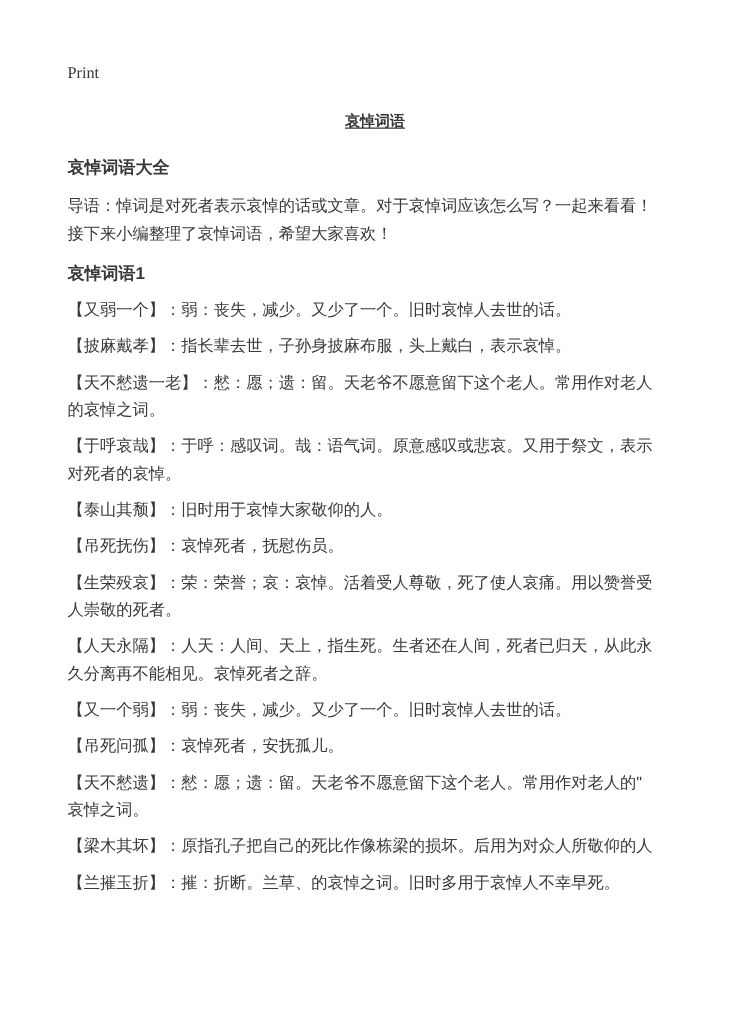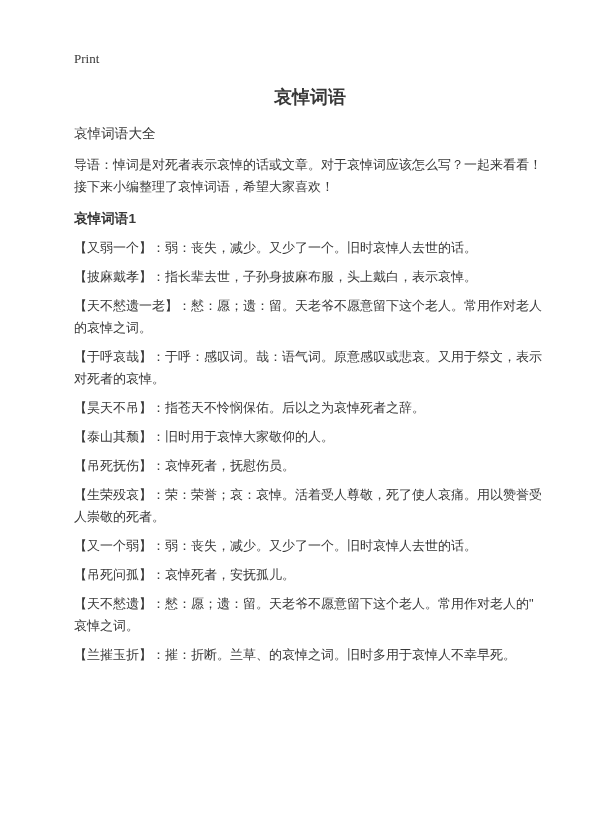--- a/index.html
+++ b/index.html
@@ -6,44 +6,45 @@
     margin: 0;
     padding: 0;
     background: #ffffff;
   }
   .page {
     position: relative;
     width: 600px;
     height: 828px;
     box-sizing: border-box;
     background: #ffffff;
-    padding: 49px 54px 0 74px;
+    padding: 49px 54px 0 54px;
     overflow: hidden;
     font-family: "Liberation Sans", "DejaVu Sans", sans-serif;
     color: #383838;
   }
   .print-link {
     display: inline-block;
     font-family: "Liberation Serif", "DejaVu Serif", serif;
     font-size: 13px;
     line-height: 14px;
     color: #383838;
     text-decoration: none;
     cursor: pointer;
   }
   .doc-title {
-    font-size: 18px;
+    font-size: 12px;
     font-weight: bold;
     line-height: 22px;
     text-align: center;
     margin: 19px 0 0 0;
+    text-decoration: underline;
   }
   .doc-subtitle {
     font-size: 13.6px;
-    font-weight: normal;
+    font-weight: bold;
     line-height: 19px;
     margin: 16px 0 4px 0;
   }
   .intro {
     margin: 11px 0 0 0;
   }
   .section-heading {
     font-size: 13.6px;
     font-weight: bold;
     line-height: 22px;
@@ -84,41 +85,43 @@
       </div>
       <div class="entry">
         <div class="line">【天不憖遗一老】：憖：愿；遗：留。天老爷不愿意留下这个老人。常用作对老人</div>
         <div class="line">的哀悼之词。</div>
       </div>
       <div class="entry">
         <div class="line">【于呼哀哉】：于呼：感叹词。哉：语气词。原意感叹或悲哀。又用于祭文，表示</div>
         <div class="line">对死者的哀悼。</div>
       </div>
       <div class="entry">
-        <div class="line">【昊天不吊】：指苍天不怜悯保佑。后以之为哀悼死者之辞。</div>
-      </div>
-      <div class="entry">
         <div class="line">【泰山其颓】：旧时用于哀悼大家敬仰的人。</div>
       </div>
       <div class="entry">
         <div class="line">【吊死抚伤】：哀悼死者，抚慰伤员。</div>
       </div>
       <div class="entry">
         <div class="line">【生荣殁哀】：荣：荣誉；哀：哀悼。活着受人尊敬，死了使人哀痛。用以赞誉受</div>
         <div class="line">人崇敬的死者。</div>
+      </div>
+      <div class="entry">
+        <div class="line">【人天永隔】：人天：人间、天上，指生死。生者还在人间，死者已归天，从此永</div>
+        <div class="line">久分离再不能相见。哀悼死者之辞。</div>
       </div>
       <div class="entry">
         <div class="line">【又一个弱】：弱：丧失，减少。又少了一个。旧时哀悼人去世的话。</div>
       </div>
       <div class="entry">
         <div class="line">【吊死问孤】：哀悼死者，安抚孤儿。</div>
       </div>
       <div class="entry">
         <div class="line">【天不憖遗】：憖：愿；遗：留。天老爷不愿意留下这个老人。常用作对老人的"</div>
         <div class="line">哀悼之词。</div>
       </div>
       <div class="entry">
+        <div class="line">【梁木其坏】：原指孔子把自己的死比作像栋梁的损坏。后用为对众人所敬仰的人</div>
       </div>
       <div class="entry">
         <div class="line">【兰摧玉折】：摧：折断。兰草、的哀悼之词。旧时多用于哀悼人不幸早死。</div>
       </div>
     </div>
 </div>
 
 </body></html>

